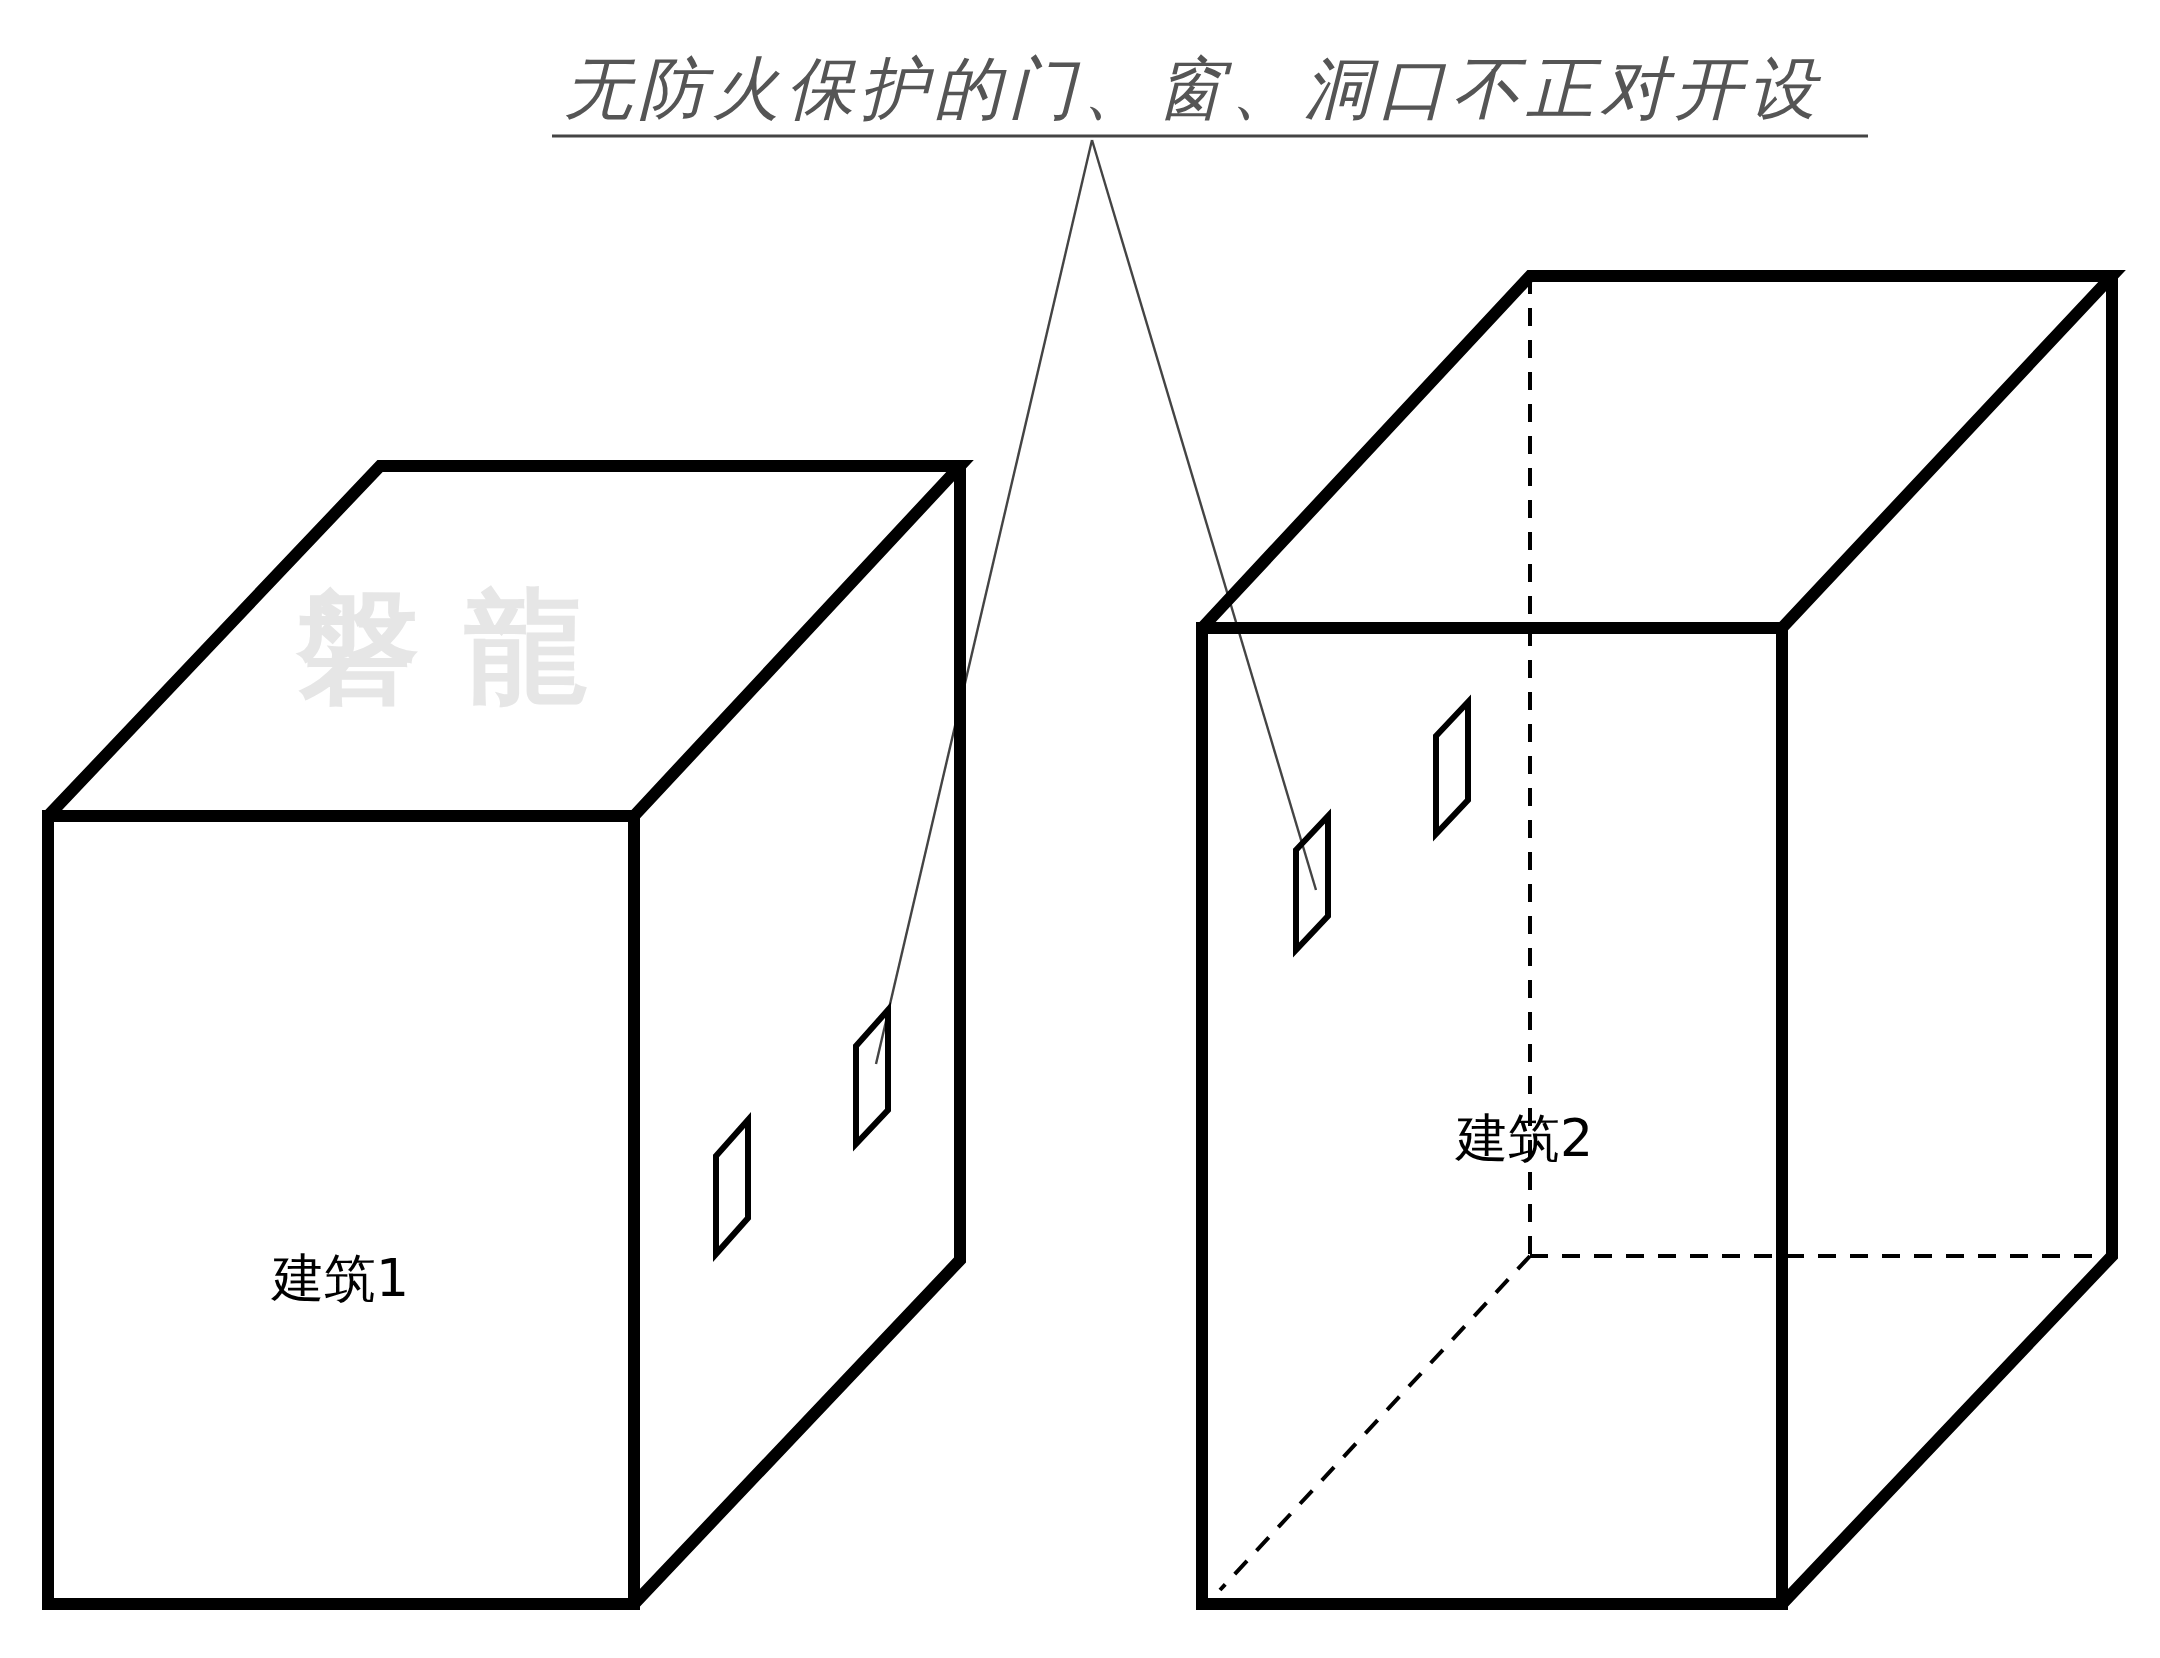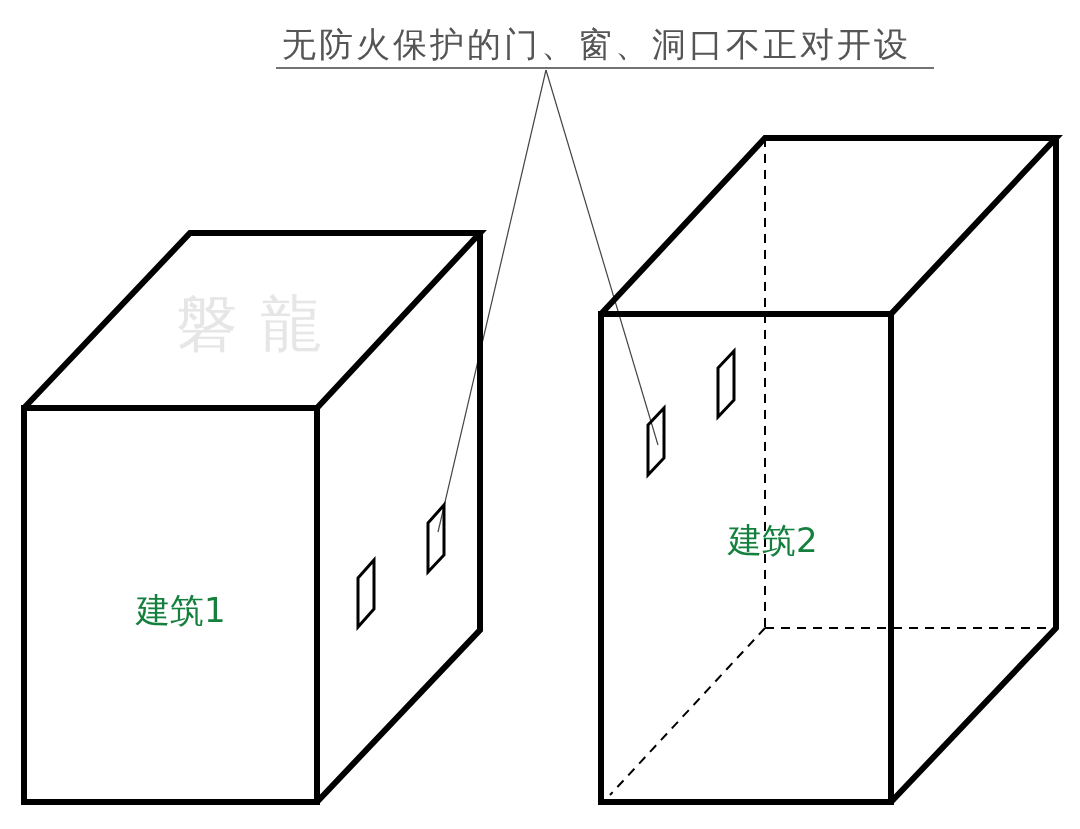--- a/index.html
+++ b/index.html
@@ -1,23 +1,23 @@
 <!DOCTYPE html>
 <html><head>
 <meta charset="utf-8">
 <style>
   html, body { margin: 0; padding: 0; background: #ffffff; }
   body { width: 1080px; height: 829px; position: relative; overflow: hidden;
          font-family: "DejaVu Sans", "Liberation Sans", sans-serif; }
   svg { position: absolute; left: 0; top: 0; }
   .title { position: absolute; left: 282px; top: 22px; font-size: 34px; color: #555555;
-           letter-spacing: 3px; font-family: "DejaVu Sans", sans-serif; white-space: nowrap; }
-  .label { position: absolute; font-size: 34px; color: #15803d; font-family: "DejaVu Sans", sans-serif; white-space: nowrap; }
-  .watermark { position: absolute; left: 148px; top: 282px; font-size: 62px; font-weight: normal;
-               color: #e6e6e6; letter-spacing: 22px; font-family: "DejaVu Sans", sans-serif; white-space: nowrap; margin-left: 28px; }
+           letter-spacing: 3px; font-family: "DejaVu Sans", sans-serif; white-space: nowrap; font-style: italic; }
+  .label { position: absolute; font-size: 26px; color: #000000; font-family: "DejaVu Sans", sans-serif; white-space: nowrap; margin-top: 34px; }
+  .watermark { position: absolute; left: 148px; top: 282px; font-size: 62px; font-weight: bold;
+               color: #e6e6e6; letter-spacing: 22px; font-family: "DejaVu Sans", sans-serif; white-space: nowrap; }
 </style>
 </head>
 <body>
 
 <div class="watermark">磐龍</div>
 
 <svg width="1080" height="829" viewBox="0 0 1080 829">
 
   <line x1="276" y1="68" x2="934" y2="68" stroke="#444" stroke-width="1.5"></line>
 

